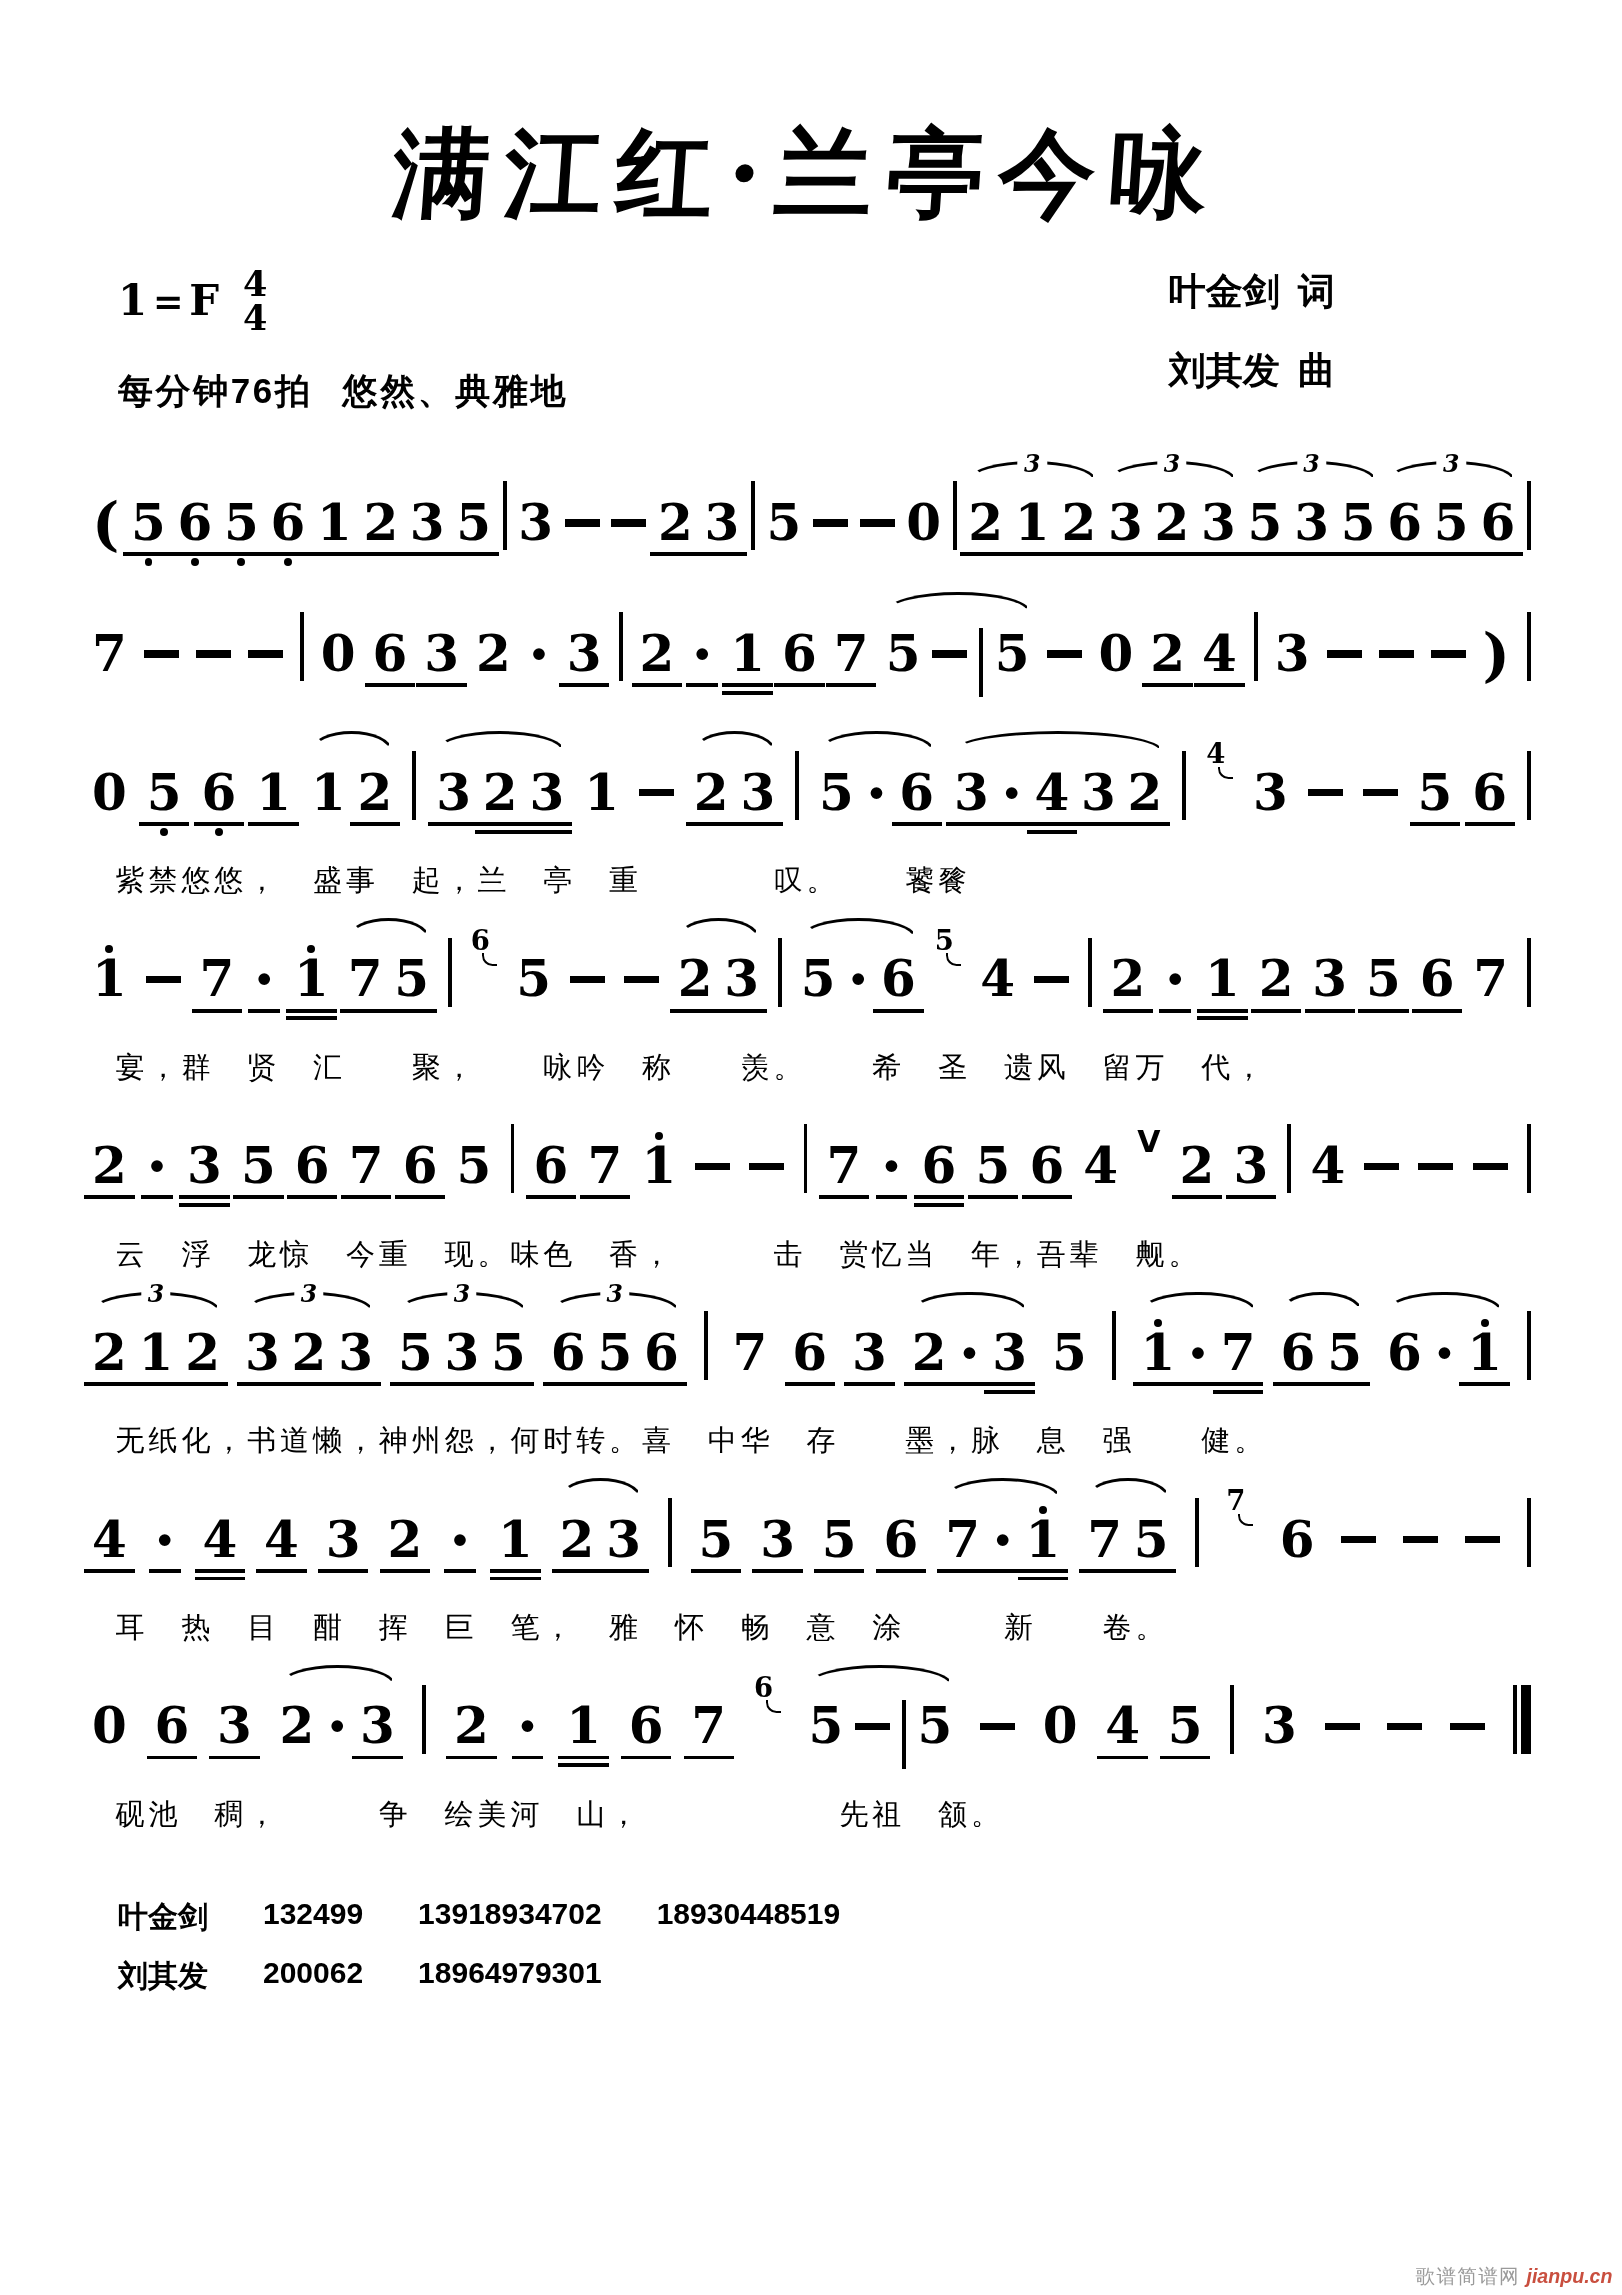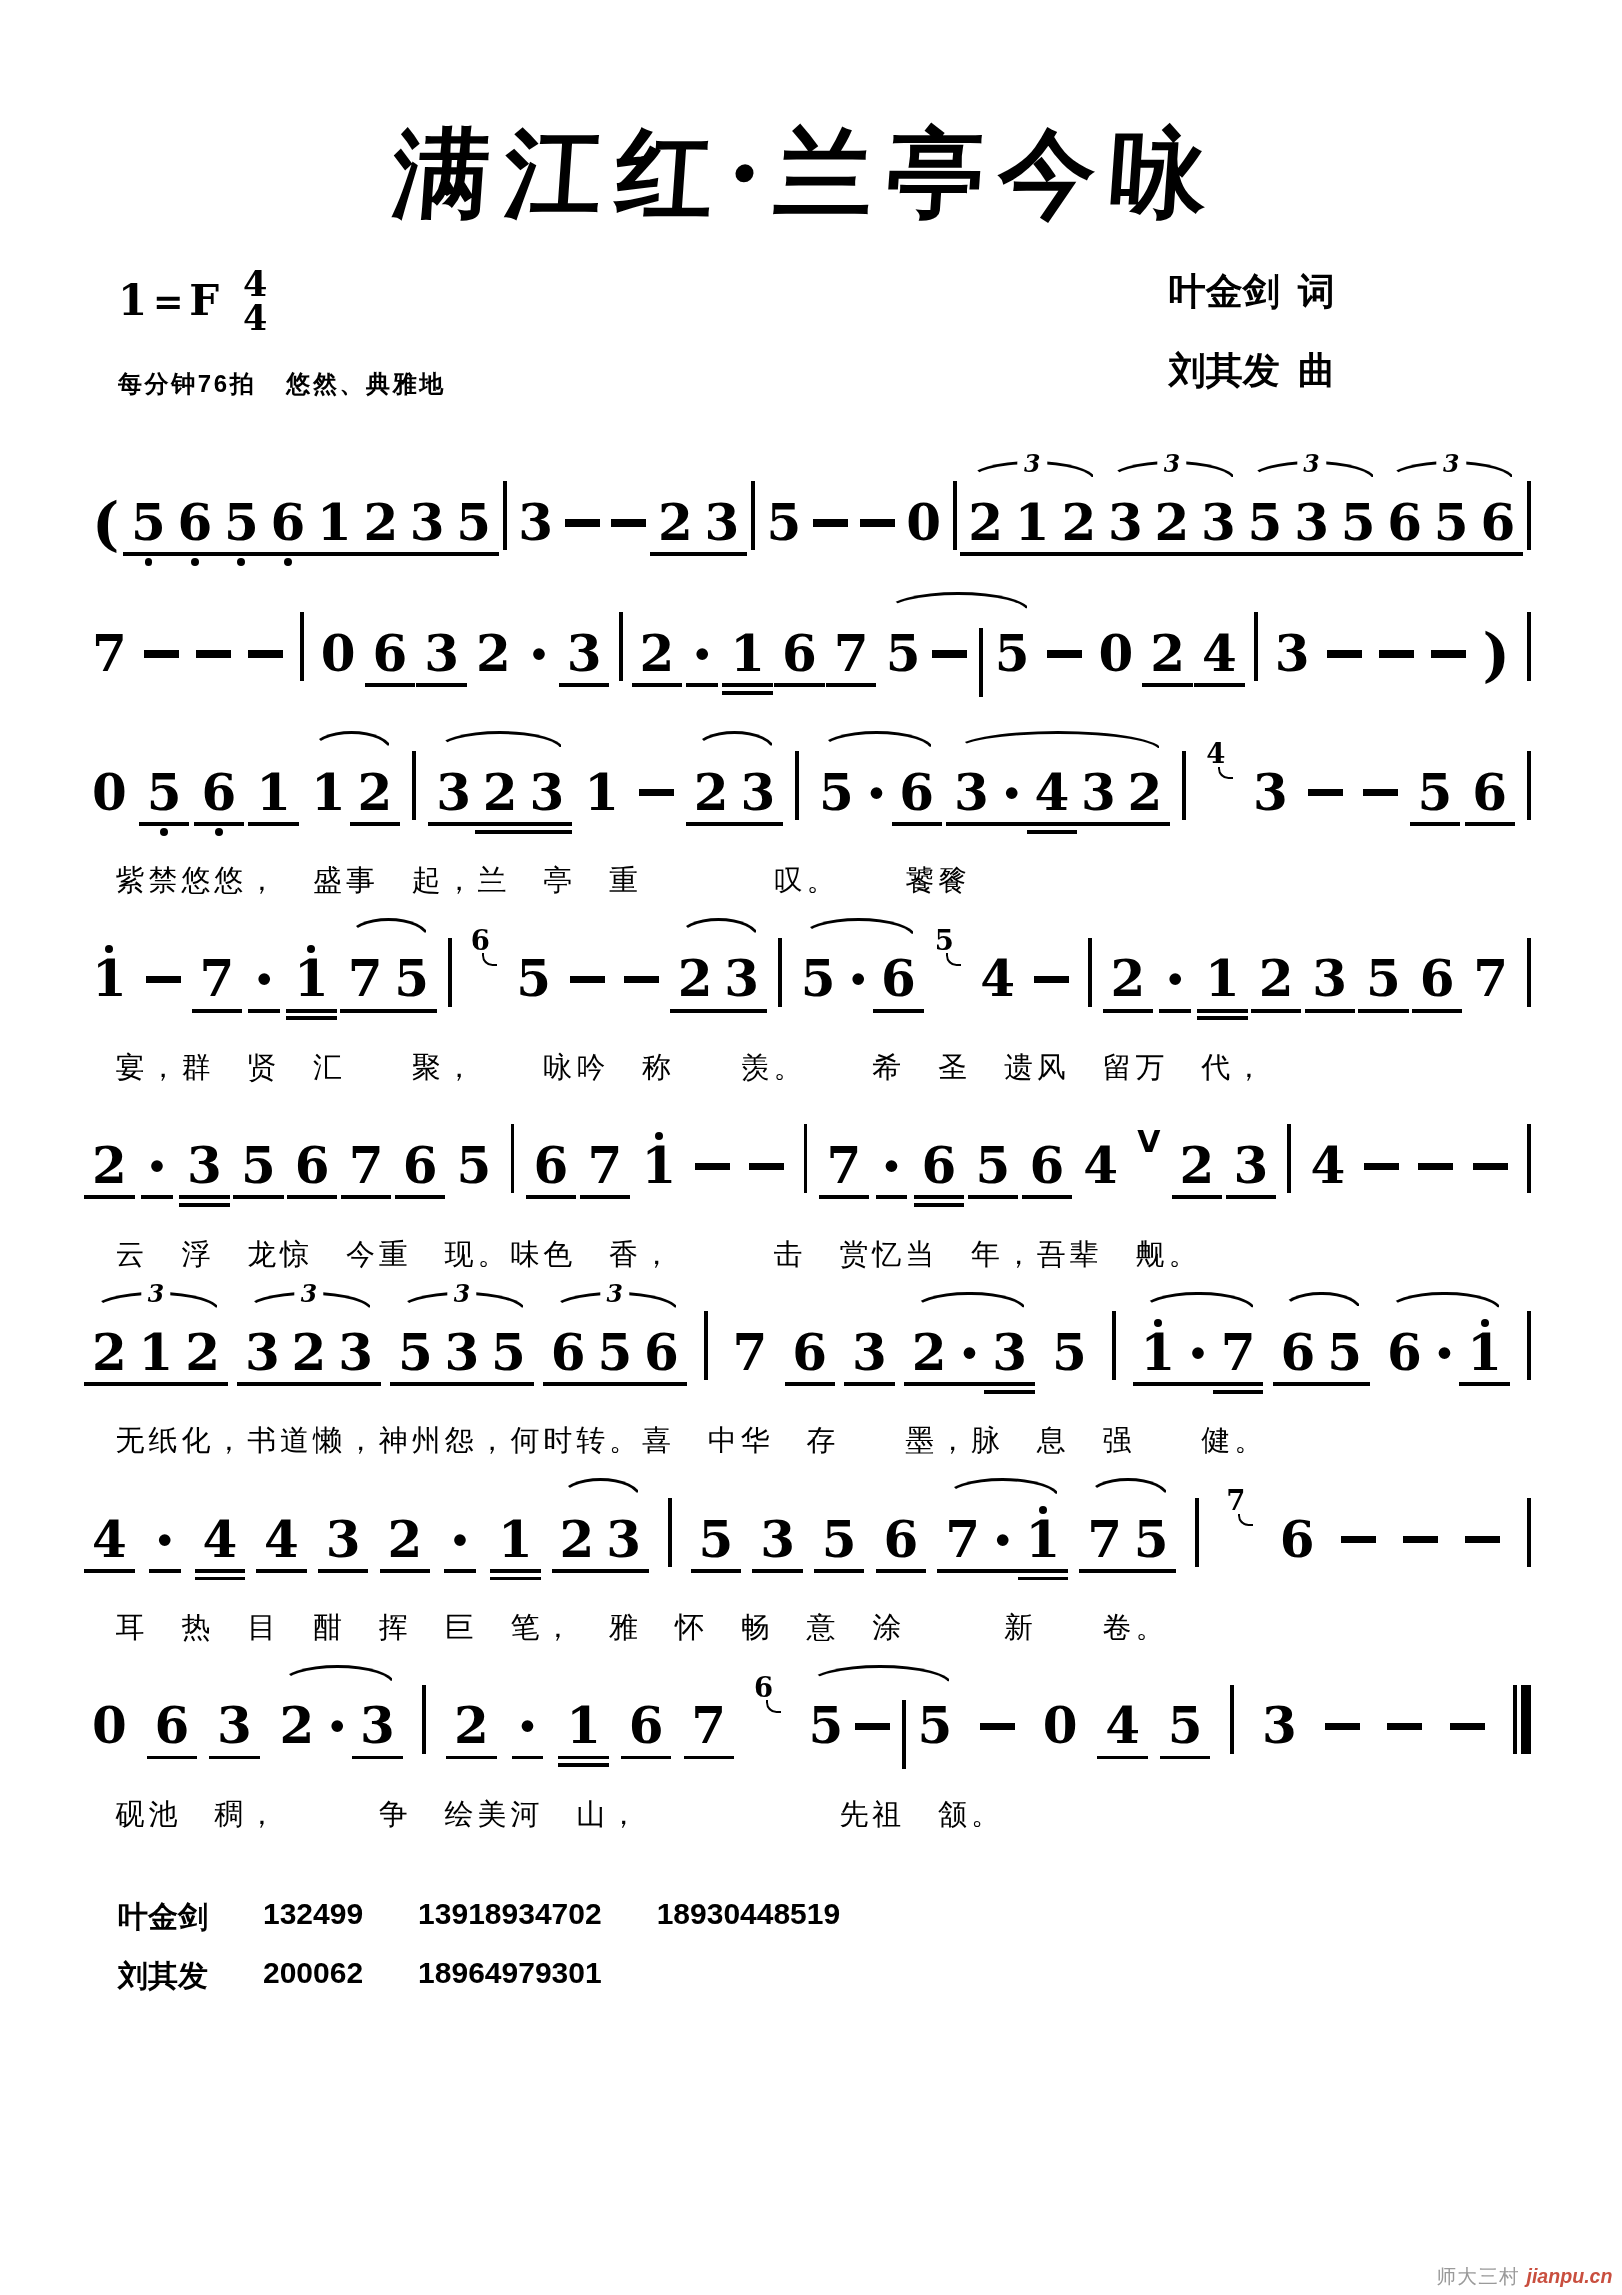--- a/index.html
+++ b/index.html
@@ -7,21 +7,21 @@
         font-family:"Liberation Sans",sans-serif;overflow:hidden;margin:0 auto}
 
   
   .title{text-align:center;padding-top:115px;font-family:"DejaVu Serif",serif;
          font-weight:900;font-size:97px;letter-spacing:14.4px;transform:skewX(-4deg);line-height:1.2}
   .meta{display:flex;justify-content:space-between;align-items:flex-start;margin:36px 288px 0 118px}
   .keyline{display:flex;align-items:center;gap:24px;font-family:"DejaVu Serif",serif;
            font-weight:bold;font-size:42px}
   .frac{display:inline-flex;flex-direction:column;align-items:center;font-size:35px;
         line-height:.95;font-weight:bold;font-family:"DejaVu Serif",serif}
-  .tempo{margin-top:34px;font-size:24px;font-weight:bold;letter-spacing:2.6px;display:flex;gap:30px;white-space:pre}
+  .tempo{margin-top:34px;font-size:35px;font-weight:bold;letter-spacing:2.6px;display:flex;gap:30px;white-space:pre}
   .credits{text-align:right;font-size:37px;font-weight:bold}
   .credit-line{display:flex;justify-content:flex-end;gap:18.3px;margin-bottom:29px;white-space:pre}
 
   
   .score{margin:36px 92px 0 92px}
   .staff{margin-bottom:17px}
   .notes-row{display:flex;justify-content:space-between;align-items:flex-start;
              font-family:"DejaVu Serif",serif}
   .notes-row > :not(.grp){margin-top:19.6px}
   .notes-row > .grace{margin-top:9.2px}
@@ -1761,18 +1761,18 @@
         <div class="lyrics">砚池　稠，　　　争　绘美河　山，　　　　　　先祖　颔。</div>
       </div>
     </div>
 
   <div class="footer">
       <div class="footer-row"><span class="footer-field">叶金剑</span><span class="footer-field">132499</span><span class="footer-field">13918934702</span><span class="footer-field">18930448519</span></div>
       <div class="footer-row"><span class="footer-field">刘其发</span><span class="footer-field">200062</span><span class="footer-field">18964979301</span></div>
     </div>
 
   <div class="watermark">
-    <span class="wm-site" style="color: rgb(154, 154, 154);">师大三村</span>
+    <span class="wm-site" style="color: rgb(154, 154, 154);">歌谱简谱网</span>
     <span class="wm-url" style="color: rgb(201, 79, 63); text-align: right;">jianpu.cn</span>
   </div>
 
 </div>
 
 
 </body></html>

